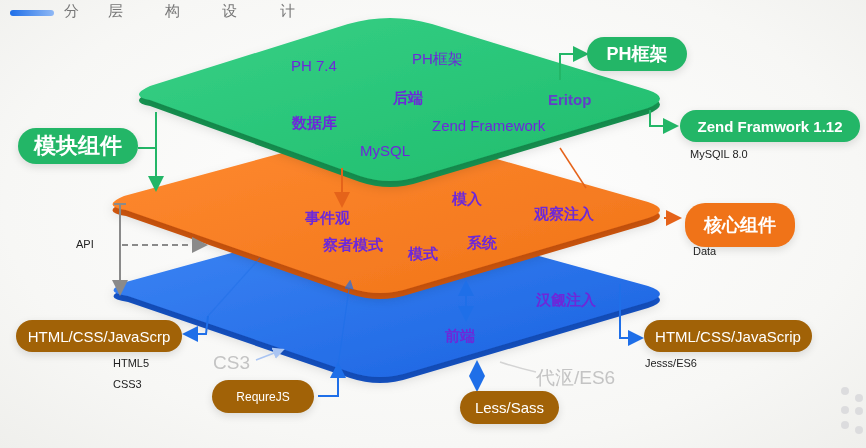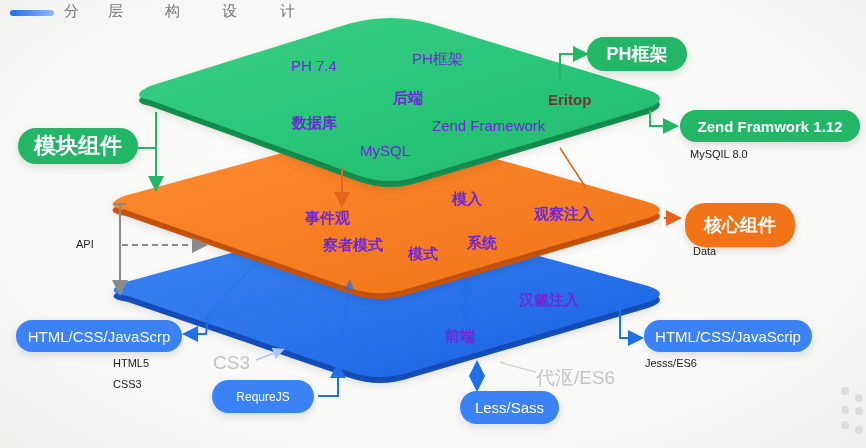--- a/index.html
+++ b/index.html
@@ -11,21 +11,21 @@
   }
   #stage { position: absolute; left: 0; top: 0; width: 866px; height: 448px; }
   .abs { position: absolute; white-space: nowrap; }
   .title-bar { left: 10px; top: 10px; width: 44px; height: 6px; border-radius: 3px;
     background: linear-gradient(90deg, #1f6fe8, #8fb8f5); }
   .title-char { top: 2px; font-size: 15px; color: #777; font-family: "DejaVu Sans", sans-serif; }
   .pill { border-radius: 20px; color: #fff; font-weight: bold; display: flex; align-items: center; justify-content: center;
     box-shadow: 0 3px 8px rgba(0,0,0,0.12); }
   .pill.green { background: #23b667; }
   .pill.orange { background: #f07318; }
-  .pill.blue { background: #3b82f6; font-weight: normal; }
+  .pill.blue { background: #a16207; font-weight: normal; }
   .lbl { color: #6d28d9; font-size: 15px; }
   .lbl.bold { font-weight: bold; }
   .side { color: #222; font-size: 11px; }
   .ghost { color: #c4c4c4; font-size: 19px; }
   .dot { position: absolute; width: 8px; height: 8px; border-radius: 50%; background: #dcdcde; }
 </style>
 </head>
 <body>
 
 <div id="stage">
@@ -111,30 +111,30 @@
     <path d="M256,360 L282,350" stroke="#a9c4f2" stroke-width="1.5" fill="none" marker-end="url(#arrGrayLt)"></path>
     <path d="M500,362 Q518,368 536,372" stroke="#d4d4d4" stroke-width="1.5" fill="none"></path>
   </svg>
 
   <div class="abs lbl" style="left:291px;top:57px">PH 7.4</div>
   <div class="abs lbl" style="left:412px;top:50px">PH框架</div>
   <div class="abs lbl bold" style="left:393px;top:89px">后端</div>
   <div class="abs lbl bold" style="left:292px;top:114px">数据库</div>
   <div class="abs lbl" style="left:432px;top:117px">Zend Framework</div>
   <div class="abs lbl" style="left:360px;top:142px">MySQL</div>
-  <div class="abs lbl bold" style="left:548px;top:91px;color:#7f1d1d;opacity:0.85">Eritop</div>
+  <div class="abs lbl bold" style="left:548px;top:91px;color:#6d28d9;opacity:0.85">Eritop</div>
 
   <div class="abs lbl bold" style="left:305px;top:209px">事件观</div>
   <div class="abs lbl bold" style="left:323px;top:236px">察者模式</div>
   <div class="abs lbl bold" style="left:408px;top:245px">模式</div>
   <div class="abs lbl bold" style="left:452px;top:190px">模入</div>
   <div class="abs lbl bold" style="left:467px;top:234px">系统</div>
   <div class="abs lbl bold" style="left:534px;top:205px">观察注入</div>
 
-  <div class="abs lbl bold" style="left:519px;top:291px">汉觎注入</div>
+  <div class="abs lbl bold" style="left:536px;top:291px">汉觎注入</div>
   <div class="abs lbl bold" style="left:445px;top:327px">前端</div>
 
   <div class="abs pill green" style="left:587px;top:37px;width:100px;height:34px;font-size:18px">PH框架</div>
   <div class="abs pill green" style="left:680px;top:110px;width:180px;height:32px;font-size:15px">Zend Framwork 1.12</div>
   <div class="abs side" style="left:690px;top:148px">MySQIL 8.0</div>
 
   <div class="abs pill green" style="left:18px;top:128px;width:120px;height:36px;font-size:22px">模块组件</div>
   <div class="abs side" style="left:76px;top:238px">API</div>
 
   <div class="abs pill orange" style="left:685px;top:203px;width:110px;height:44px;font-size:18px">核心组件</div>

